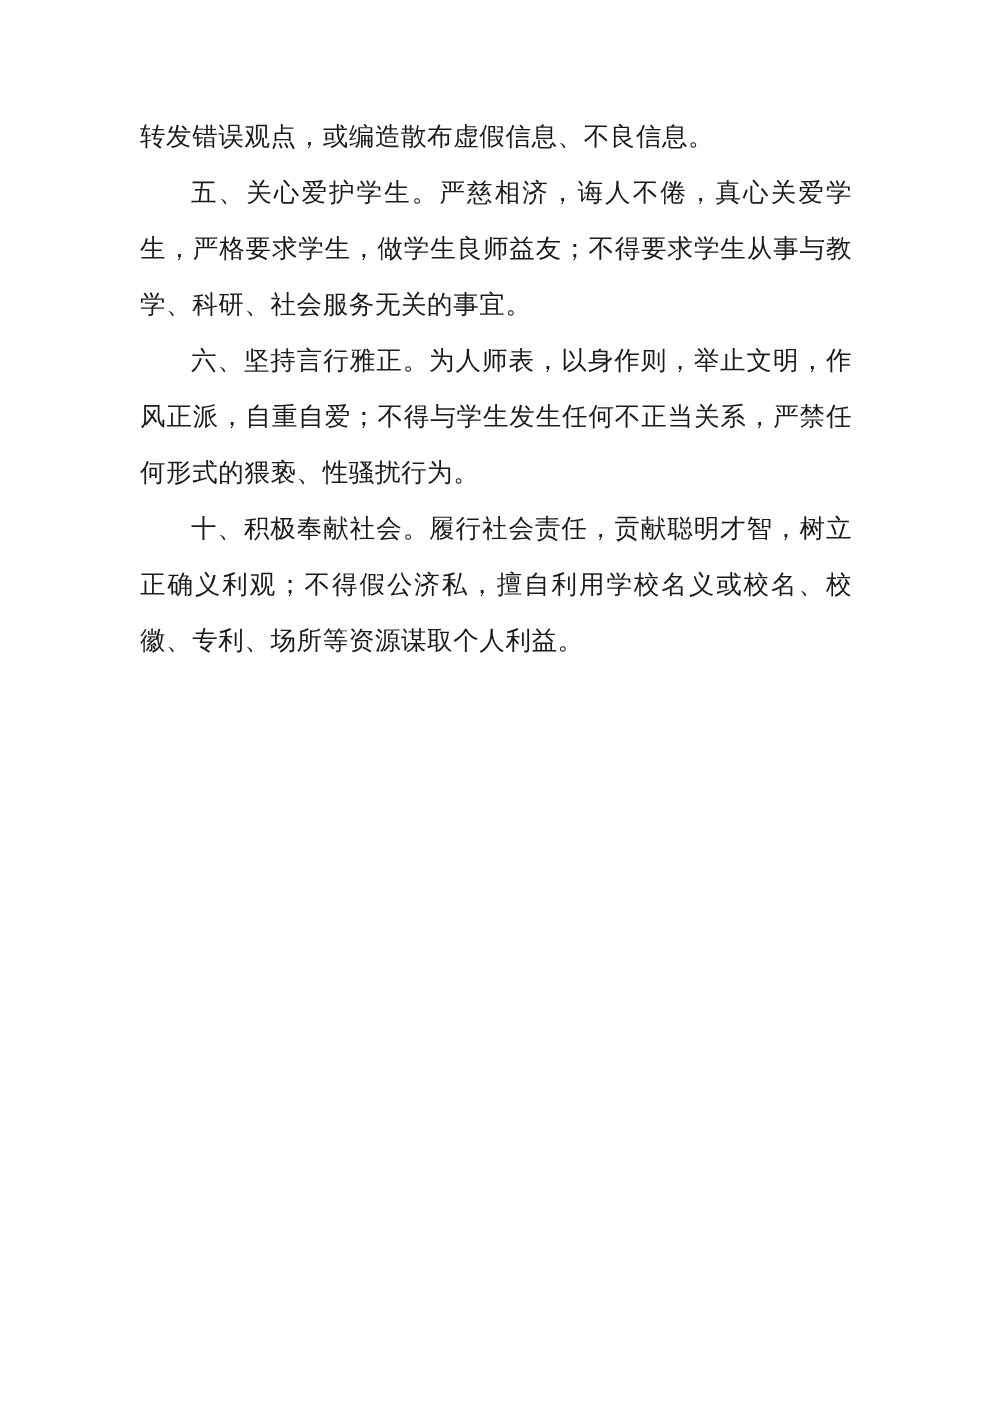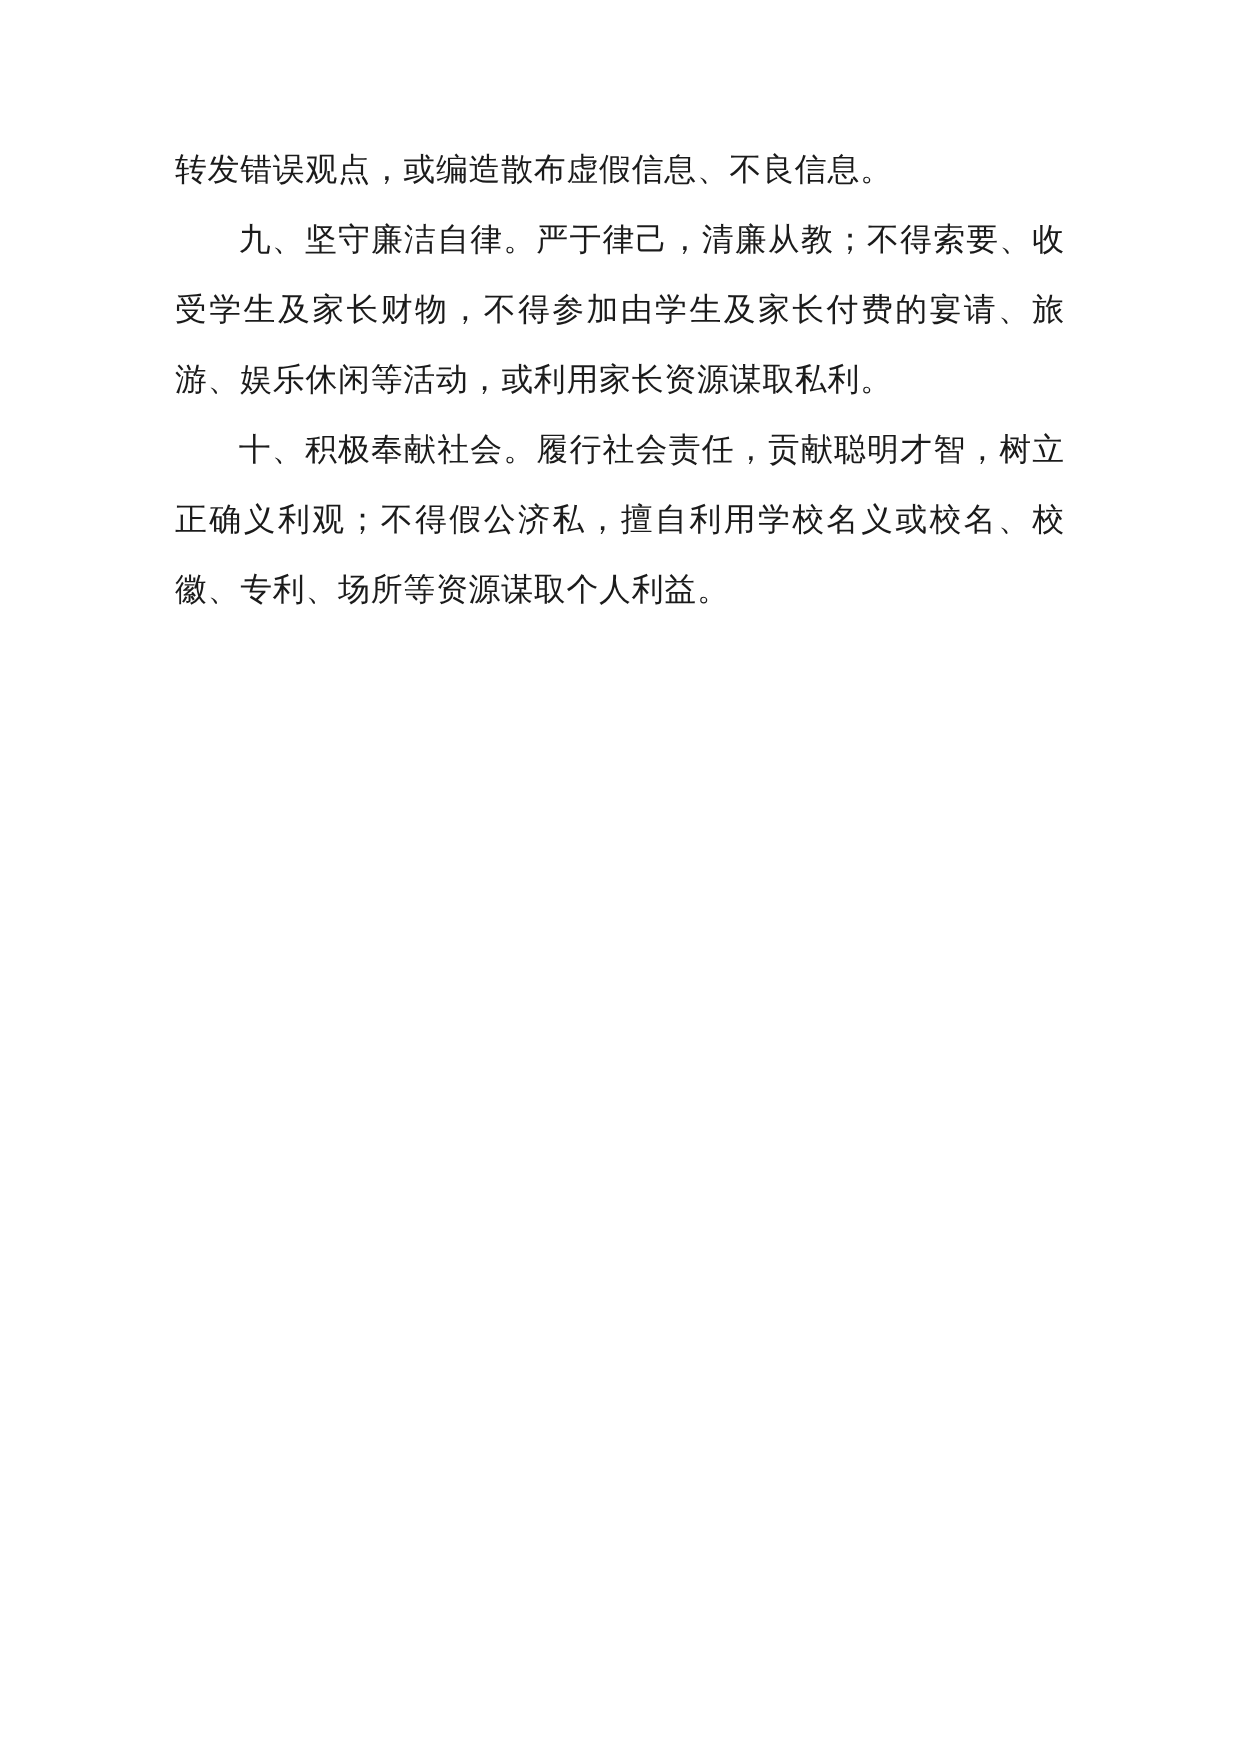--- a/index.html
+++ b/index.html
@@ -41,22 +41,23 @@
 </style>
 </head>
 <body>
 
 <div class="page">
   <div class="doc-body">
 
     <p class="para">转发错误观点，或编造散布虚假信息、不良信息。</p>
 
 
+    <p class="para indent">五、关心爱护学生。严慈相济，诲人不倦，真心关爱学生，严格要求学生，做学生良师益友；不得要求学生从事与教学、科研、社会服务无关的事宜。</p>
+
+    <p class="para indent">六、坚持言行雅正。为人师表，以身作则，举止文明，作风正派，自重自爱；不得与学生发生任何不正当关系，严禁任何形式的猥亵、性骚扰行为。</p>
 
 
 
-
-    <p class="para indent">九、坚守廉洁自律。严于律己，清廉从教；不得索要、收受学生及家长财物，不得参加由学生及家长付费的宴请、旅游、娱乐休闲等活动，或利用家长资源谋取私利。</p>
 
     <p class="para indent">十、积极奉献社会。履行社会责任，贡献聪明才智，树立正确义利观；不得假公济私，擅自利用学校名义或校名、校徽、专利、场所等资源谋取个人利益。</p>
 
   </div>
 </div>
 
 </body></html>

